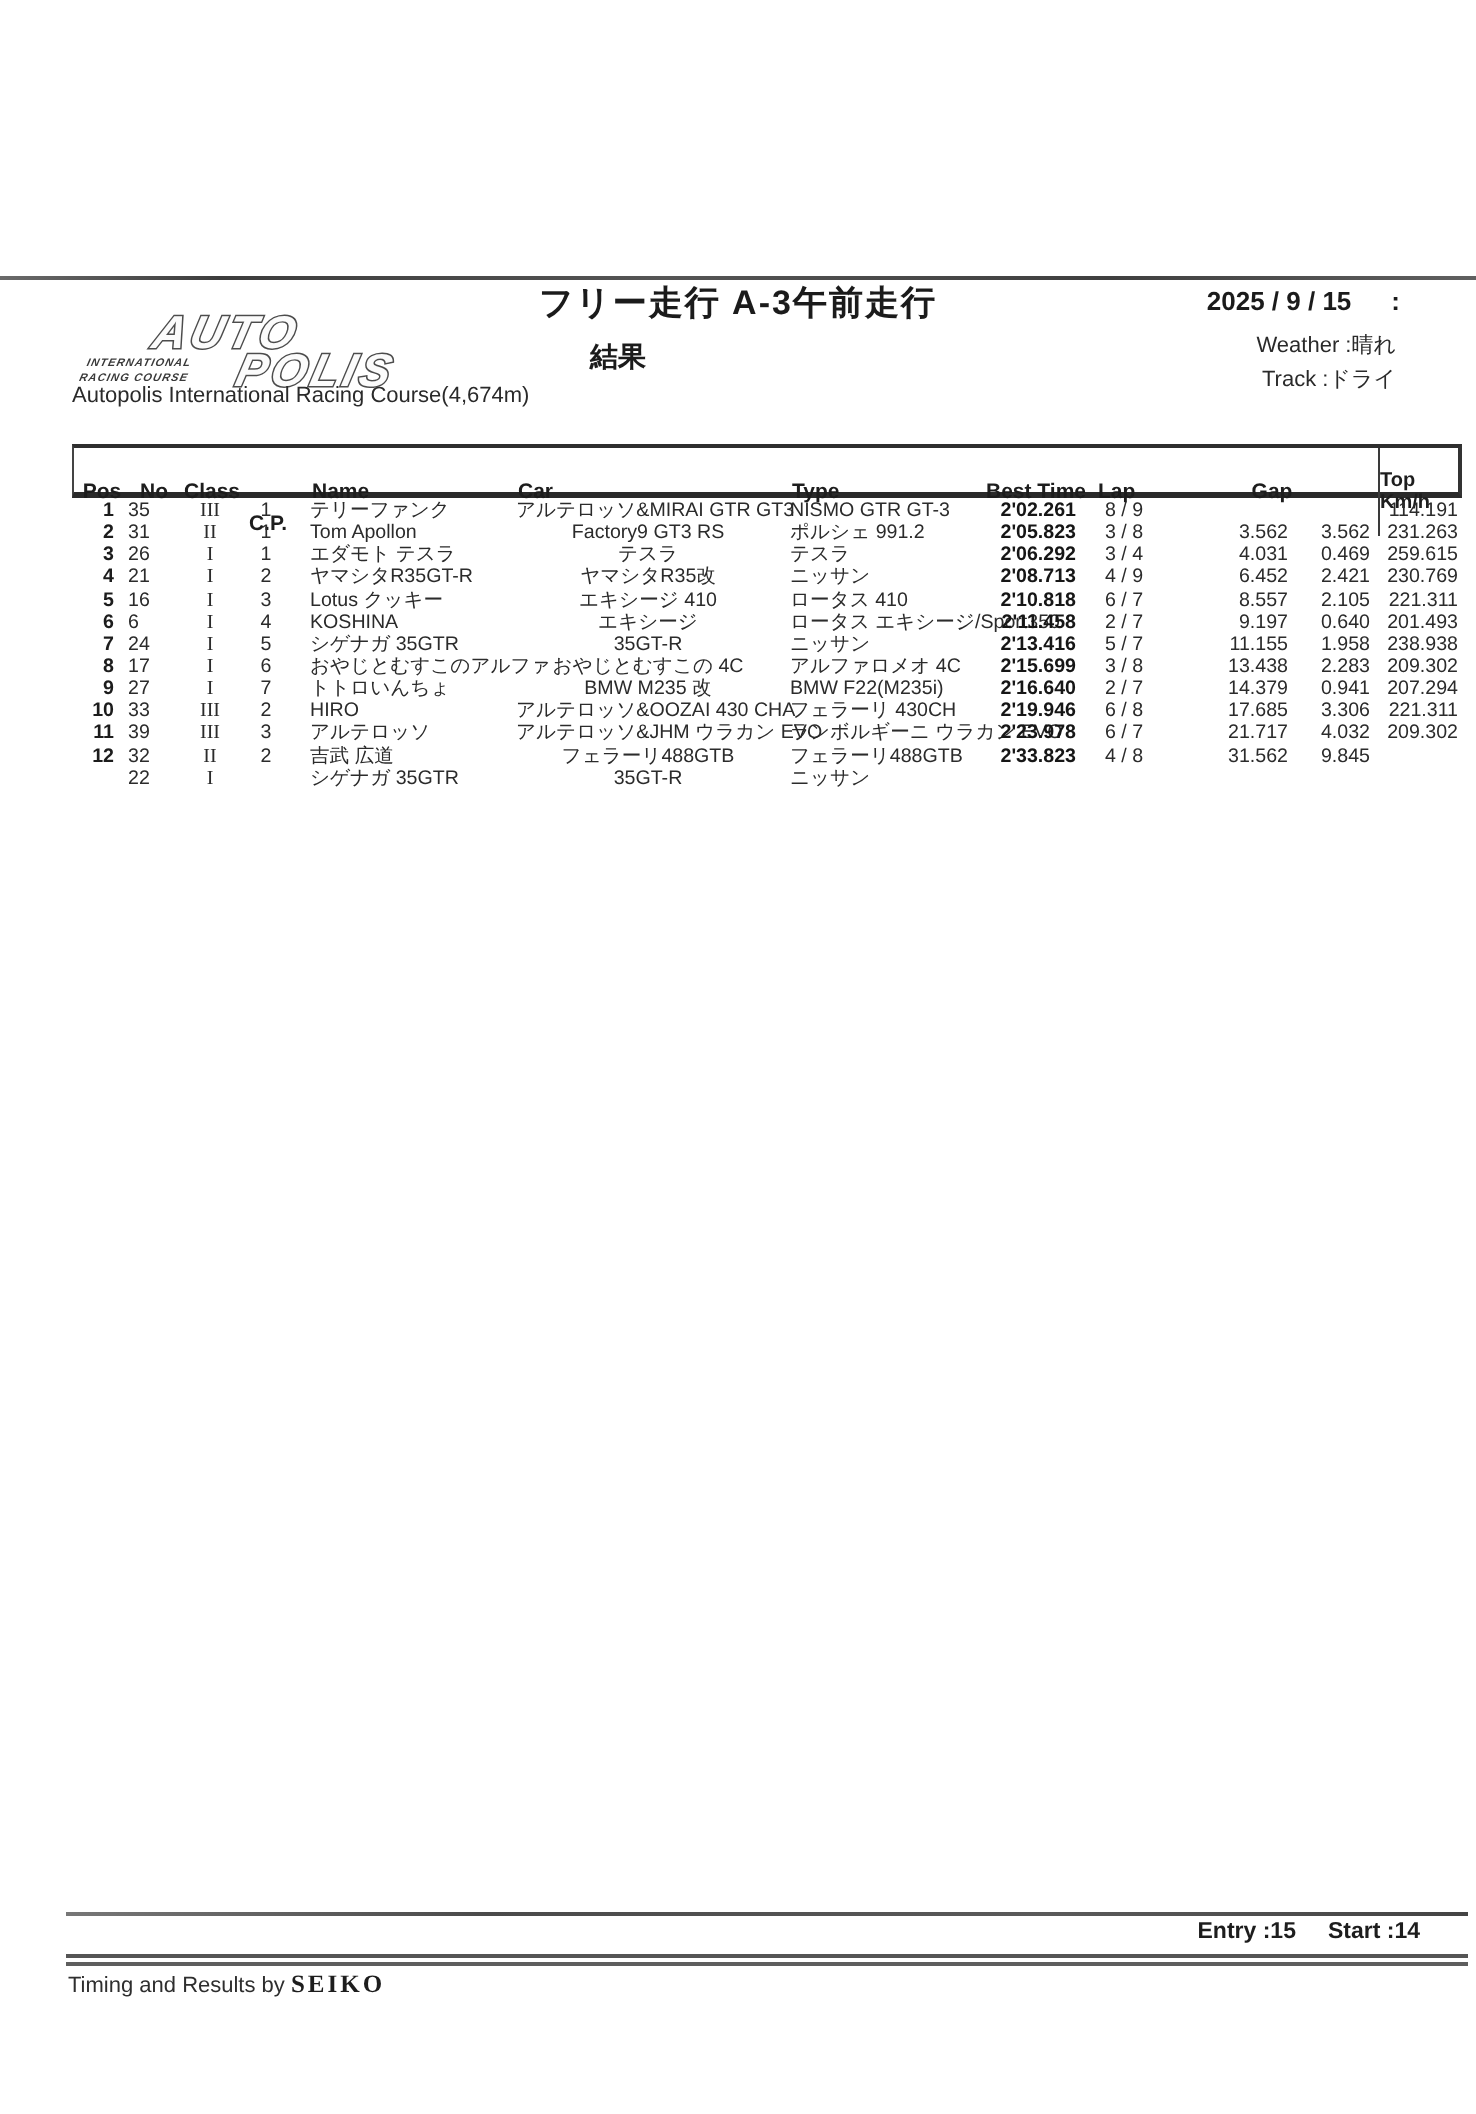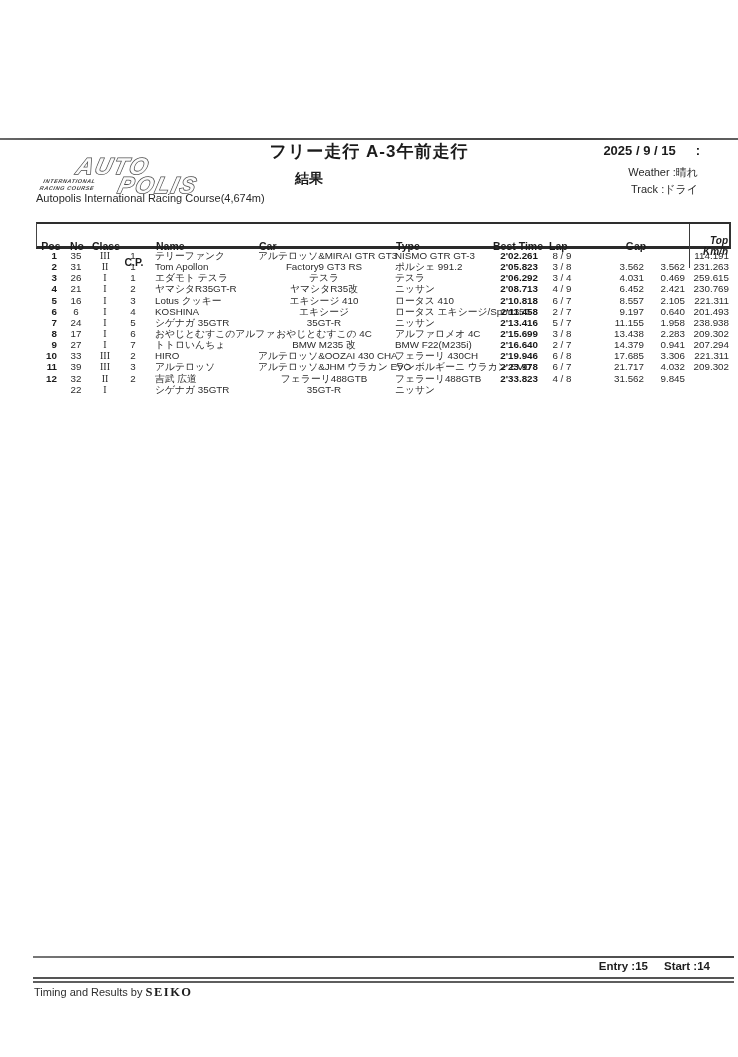--- a/index.html
+++ b/index.html
@@ -33,29 +33,29 @@
   .h-no{text-align:center;}
   .h-class{text-align:center;}
   .h-cp{text-align:center;margin-top:32px;}
   .h-name{padding-left:11px;}
   .h-car{padding-left:6px;}
   .h-type{padding-left:5px;}
   .h-best{text-align:right;}
   .h-lap{padding-left:6px;}
   .h-gap{grid-column:span 2;text-align:center;}
   .h-top{height:100%;border-left:1.5px solid #3a3a3a;display:flex;flex-direction:column;
-    justify-content:center;align-items:flex-end;padding-right:4px;font-size:10px;line-height:11px;box-sizing:border-box;font-style:italic;}
+    justify-content:center;padding-right:4px;font-size:10px;line-height:11px;box-sizing:border-box;}
   .tbody{left:36px;top:250px;width:695px;}
   .trow{
     display:grid;grid-template-columns:28px 24px 34px 22px 108px 138px 102px 50px 40px 64px 42px 43px;
     height:11.15px;line-height:11.15px;font-size:9.8px;color:#2b2b2b;white-space:nowrap;
   }
   .cell{overflow:visible;}
   .c-pos{text-align:right;padding-right:7px;font-weight:bold;color:#1c1c1c;}
-  .c-no{text-align:center;}
+  .c-no{text-align:left;}
   .c-class{text-align:center;font-family:"Liberation Serif",serif;font-size:10px;}
   .c-cp{text-align:center;}
   .c-name{padding-left:11px;}
   .c-car{padding-left:6px;text-align:center;}
   .c-type{padding-left:5px;}
   .c-best{text-align:right;padding-right:4px;font-weight:bold;color:#161616;}
   .c-lap{text-align:center;}
   .c-gap1{text-align:right;padding-right:2px;}
   .c-gap2{text-align:right;padding-right:3px;}
   .c-top{text-align:right;padding-right:2px;}

